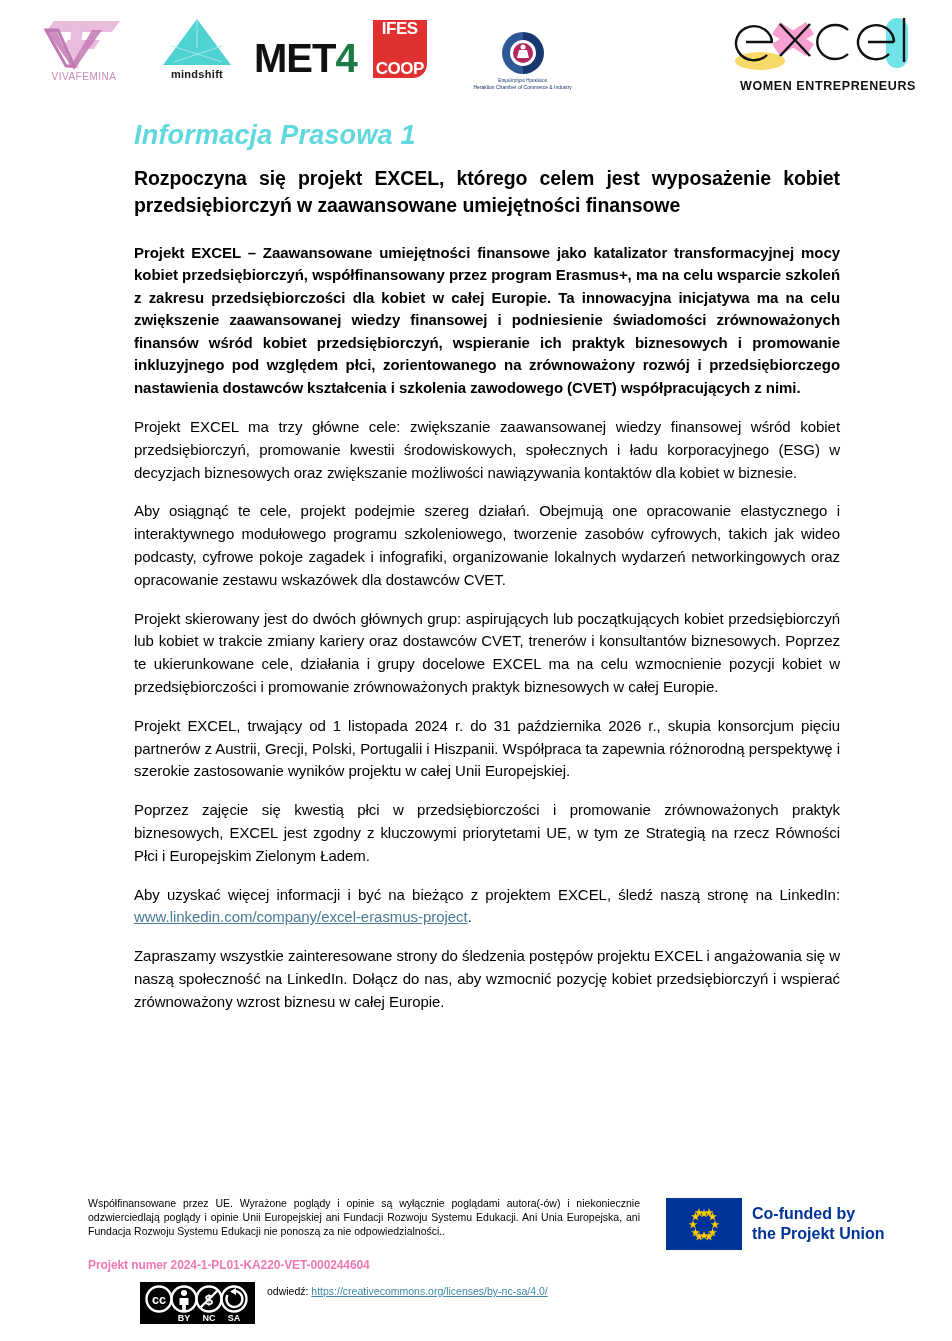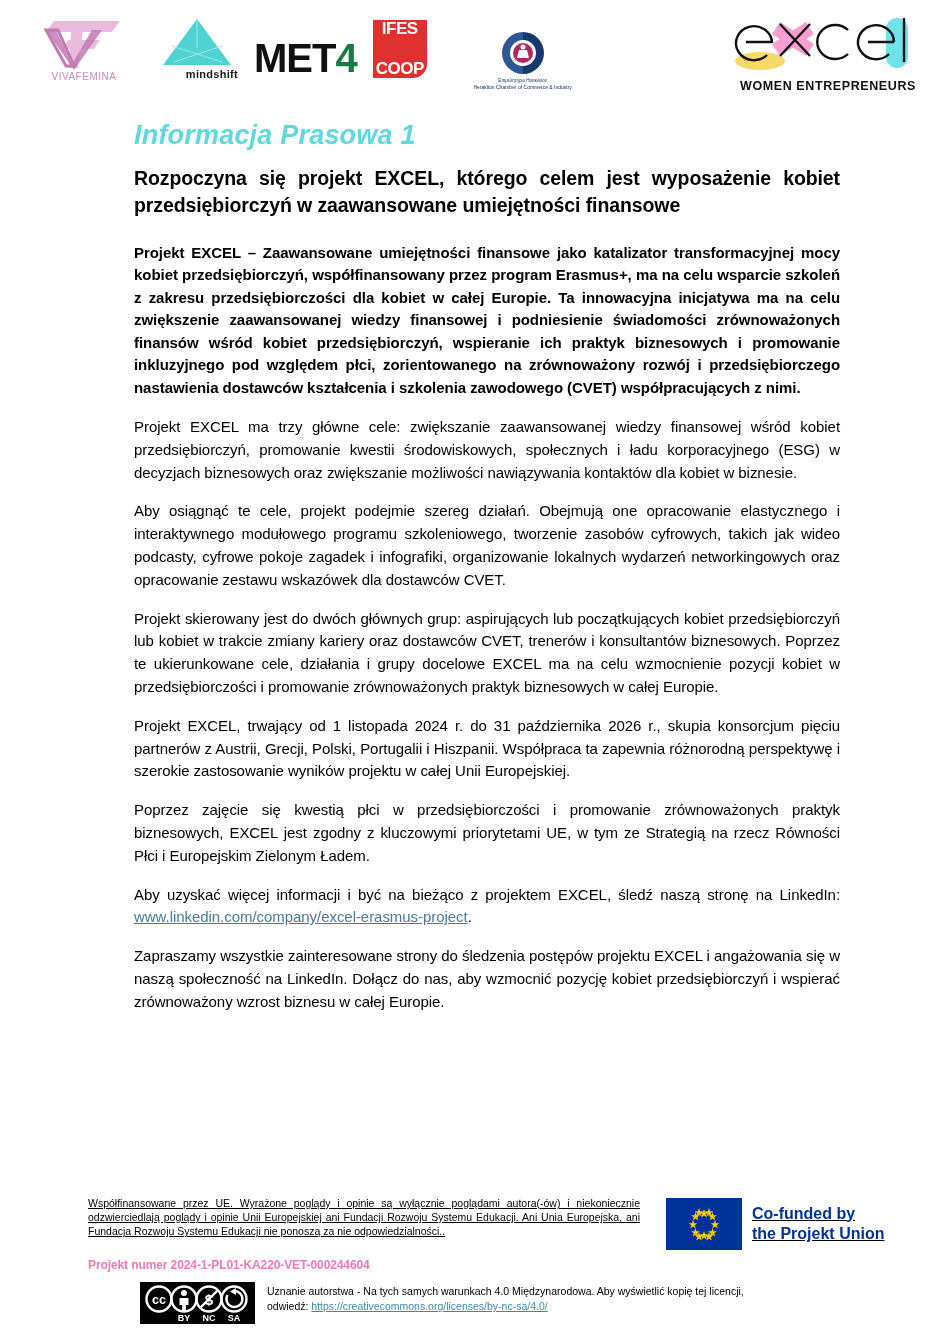--- a/index.html
+++ b/index.html
@@ -46,21 +46,21 @@
     margin-top: 1px;
   }
 
   
   .logo-mindshift { width: 82px; height: 72px; position: relative; }
   .ms-tri {
     width: 70px; height: 48px; margin: 0 auto;
     position: relative;
   }
   .ms-text {
-    text-align: right; font-size: 11px; font-weight: bold;
+    text-align: center; font-size: 11px; font-weight: bold;
     letter-spacing: 0.3px; margin-top: 2px; color: #1a1a1a;
   }
 
   
   .logo-met4 {
     font-size: 40px; font-weight: bold; letter-spacing: -1px;
     line-height: 1; color: #111; margin-bottom: 12px;
     position: relative; display: flex; align-items: center;
   }
   .met4-a { color: #1b7a43; }
@@ -133,21 +133,20 @@
   .footer {
     position: absolute;
     left: 0; right: 0;
     top: 1196px;
     width: 952px;
   }
   .footer-top {
     display: flex;
     align-items: flex-start;
     padding: 0 40px 0 88px;
-    text-decoration: underline;
   }
   .disclaimer {
     flex: 1;
     font-size: 10.5px;
     line-height: 1.35;
     text-align: justify;
     color: #000;
     padding-right: 18px;
     max-width: 570px;
   }
@@ -341,18 +340,17 @@
         <circle cx="94" cy="17" r="12.5" fill="none" stroke="#fff" stroke-width="2.4"></circle>
         <path d="M94 9 A8 8 0 1 1 87.5 13" fill="none" stroke="#fff" stroke-width="2.4"></path>
         <polygon points="96,6 96,13 90,9.5" fill="#fff"></polygon>
 
         <text x="44" y="39" font-family="Liberation Sans, sans-serif" font-size="9" font-weight="bold" fill="#fff" text-anchor="middle">BY</text>
         <text x="69" y="39" font-family="Liberation Sans, sans-serif" font-size="9" font-weight="bold" fill="#fff" text-anchor="middle">NC</text>
         <text x="94" y="39" font-family="Liberation Sans, sans-serif" font-size="9" font-weight="bold" fill="#fff" text-anchor="middle">SA</text>
       </svg>
     </div>
     <div class="cc-caption">
-      <div>Uznanie autorstwa - Na tych samych warunkach 4.0 Międzynarodowa. Aby wyświetlić kopię tej licencji,</div>
       <div><span>odwiedź:  </span><a href="#">https://creativecommons.org/licenses/by-nc-sa/4.0/</a></div>
     </div>
   </div>
 
 </div>
 
 </body></html>

